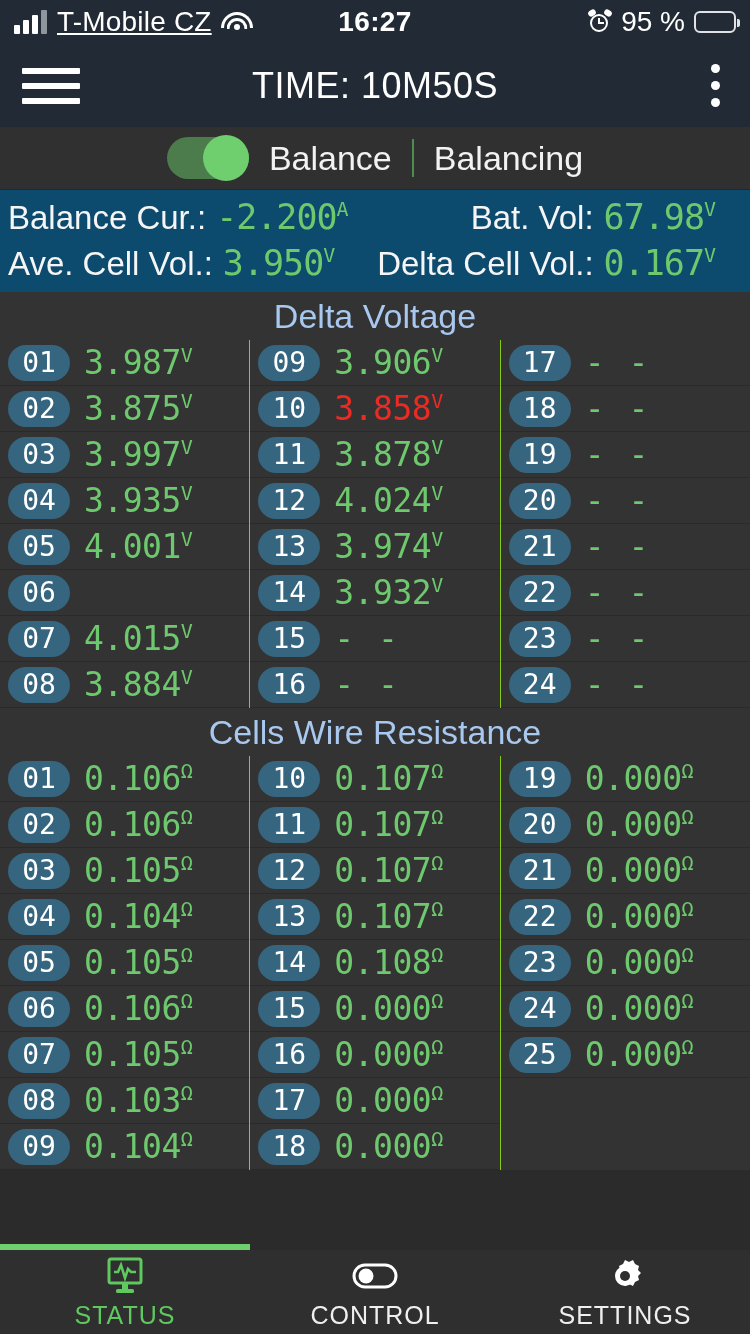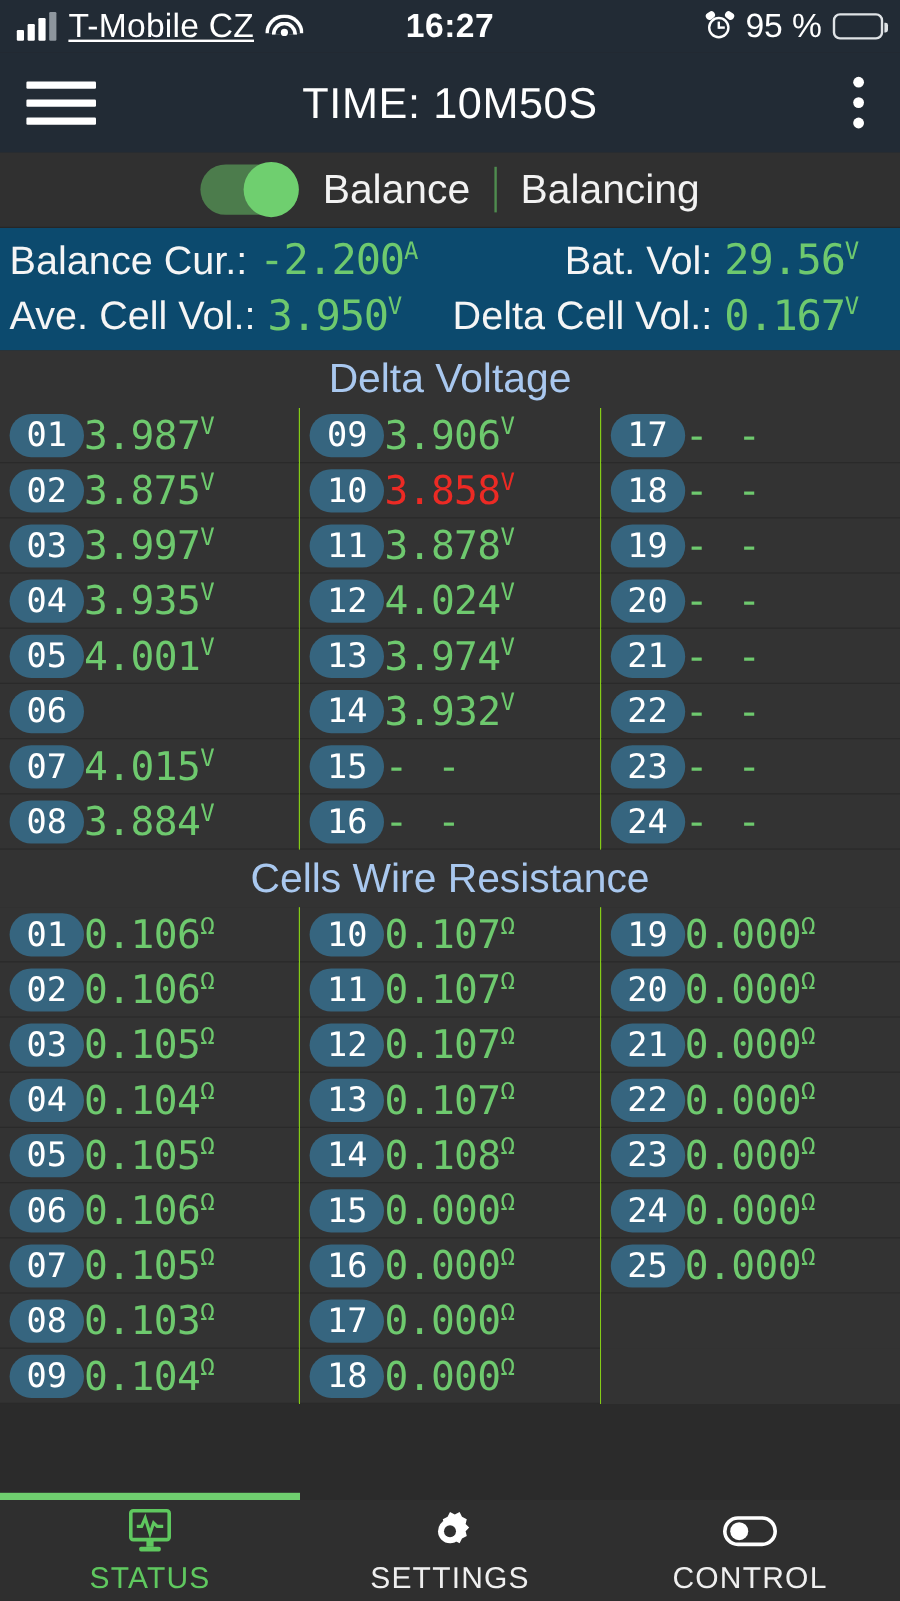--- a/index.html
+++ b/index.html
@@ -77,21 +77,21 @@
   .grid{display:flex;background:#333333;}
   .gcol{flex:1;border-right:1px solid #84cc16;}
   .gcol:last-child{border-right:none;}
   .cellrow{height:46px;display:flex;align-items:center;border-bottom:1px solid #2a2a2a;padding-left:8px;box-sizing:border-box;}
   .cellrow.empty{border-bottom:none;background:#333333;}
   .badge{
     min-width:62px;height:36px;border-radius:18px;background:#36657f;
     color:#fff;font-size:28px;display:flex;align-items:center;justify-content:center;
     font-family:"DejaVu Sans Mono", monospace;flex:0 0 auto;
   }
-  .cval{font-size:33px;color:#6ec96e;font-family:"DejaVu Sans Mono", monospace;letter-spacing:-.5px;}
+  .cval{margin-left:14px;font-size:33px;color:#6ec96e;font-family:"DejaVu Sans Mono", monospace;letter-spacing:-.5px;}
   .cval.min{color:#ec2a24;}
   .cval.max{color:#4c8fc4;}
   .cval.na{color:#6ec96e;letter-spacing:2px;}
 
   
   .tabbar{position:absolute;left:0;bottom:0;width:750px;height:84px;background:#2f2f2f;display:flex;}
   .activebar{position:absolute;left:0;top:-6px;width:250px;height:6px;background:#6fcf6f;}
   .tab{flex:1;display:flex;flex-direction:column;align-items:center;justify-content:center;gap:4px;cursor:pointer;}
   .tab .tlabel{font-size:25px;color:#efefef;letter-spacing:1px;}
   .tab.active .tlabel{color:#5fc85f;}
@@ -155,21 +155,21 @@
   </div>
 
   <div class="summary">
     <div class="sumrow">
       <div class="sumcell left">
         <span class="sum-label">Balance Cur.:</span>
         <span class="sum-val"><span>-2.200</span><span class="unit">A</span></span>
       </div>
       <div class="sumcell">
         <span class="sum-label">Bat. Vol:</span>
-        <span class="sum-val"><span>29.56</span><span class="unit">V</span></span>
+        <span class="sum-val"><span>67.98</span><span class="unit">V</span></span>
       </div>
     </div>
     <div class="sumrow">
       <div class="sumcell left">
         <span class="sum-label">Ave. Cell Vol.:</span>
         <span class="sum-val"><span>3.950</span><span class="unit">V</span></span>
       </div>
       <div class="sumcell">
         <span class="sum-label">Delta Cell Vol.:</span>
         <span class="sum-val"><span>0.167</span><span class="unit">V</span></span>
@@ -404,33 +404,33 @@
           <polyline points="9,15 13,15 16,8 20,21 23,12 26,15 31,15" fill="none" stroke="#5fc85f" stroke-width="2.6"></polyline>
           <rect x="17" y="26" width="6" height="6" fill="#5fc85f"></rect>
           <rect x="11" y="32" width="18" height="4" rx="1.5" fill="#5fc85f"></rect>
         </svg>
       </div>
       <span class="tlabel">STATUS</span>
     </div>
 
     <div class="tab">
       <div class="ticon">
+        <svg width="46" height="30" viewBox="0 0 46 30">
+          <rect x="2" y="4" width="42" height="22" rx="11" fill="none" stroke="#ffffff" stroke-width="3"></rect>
+          <circle cx="14" cy="15" r="7.5" fill="#ffffff"></circle>
+        </svg>
+      </div>
+      <span class="tlabel">CONTROL</span>
+    </div>
+
+    <div class="tab">
+      <div class="ticon">
         <svg width="40" height="40" viewBox="0 0 40 40">
           <path fill="#ffffff" d="M20 4 l4 2 4-2 2 4 4 2-1 4 3 3-3 3 1 4-4 2-2 4-4-2-4 2-2-4-4-2 1-4-3-3 3-3-1-4 4-2z"></path>
           <circle cx="20" cy="20" r="10" fill="#ffffff"></circle>
           <circle cx="20" cy="20" r="5" fill="#2f2f2f"></circle>
         </svg>
       </div>
       <span class="tlabel">SETTINGS</span>
     </div>
-
-    <div class="tab">
-      <div class="ticon">
-        <svg width="46" height="30" viewBox="0 0 46 30">
-          <rect x="2" y="4" width="42" height="22" rx="11" fill="none" stroke="#ffffff" stroke-width="3"></rect>
-          <circle cx="14" cy="15" r="7.5" fill="#ffffff"></circle>
-        </svg>
-      </div>
-      <span class="tlabel">CONTROL</span>
-    </div>
   </div>
 
 </div>
 
 </body></html>

